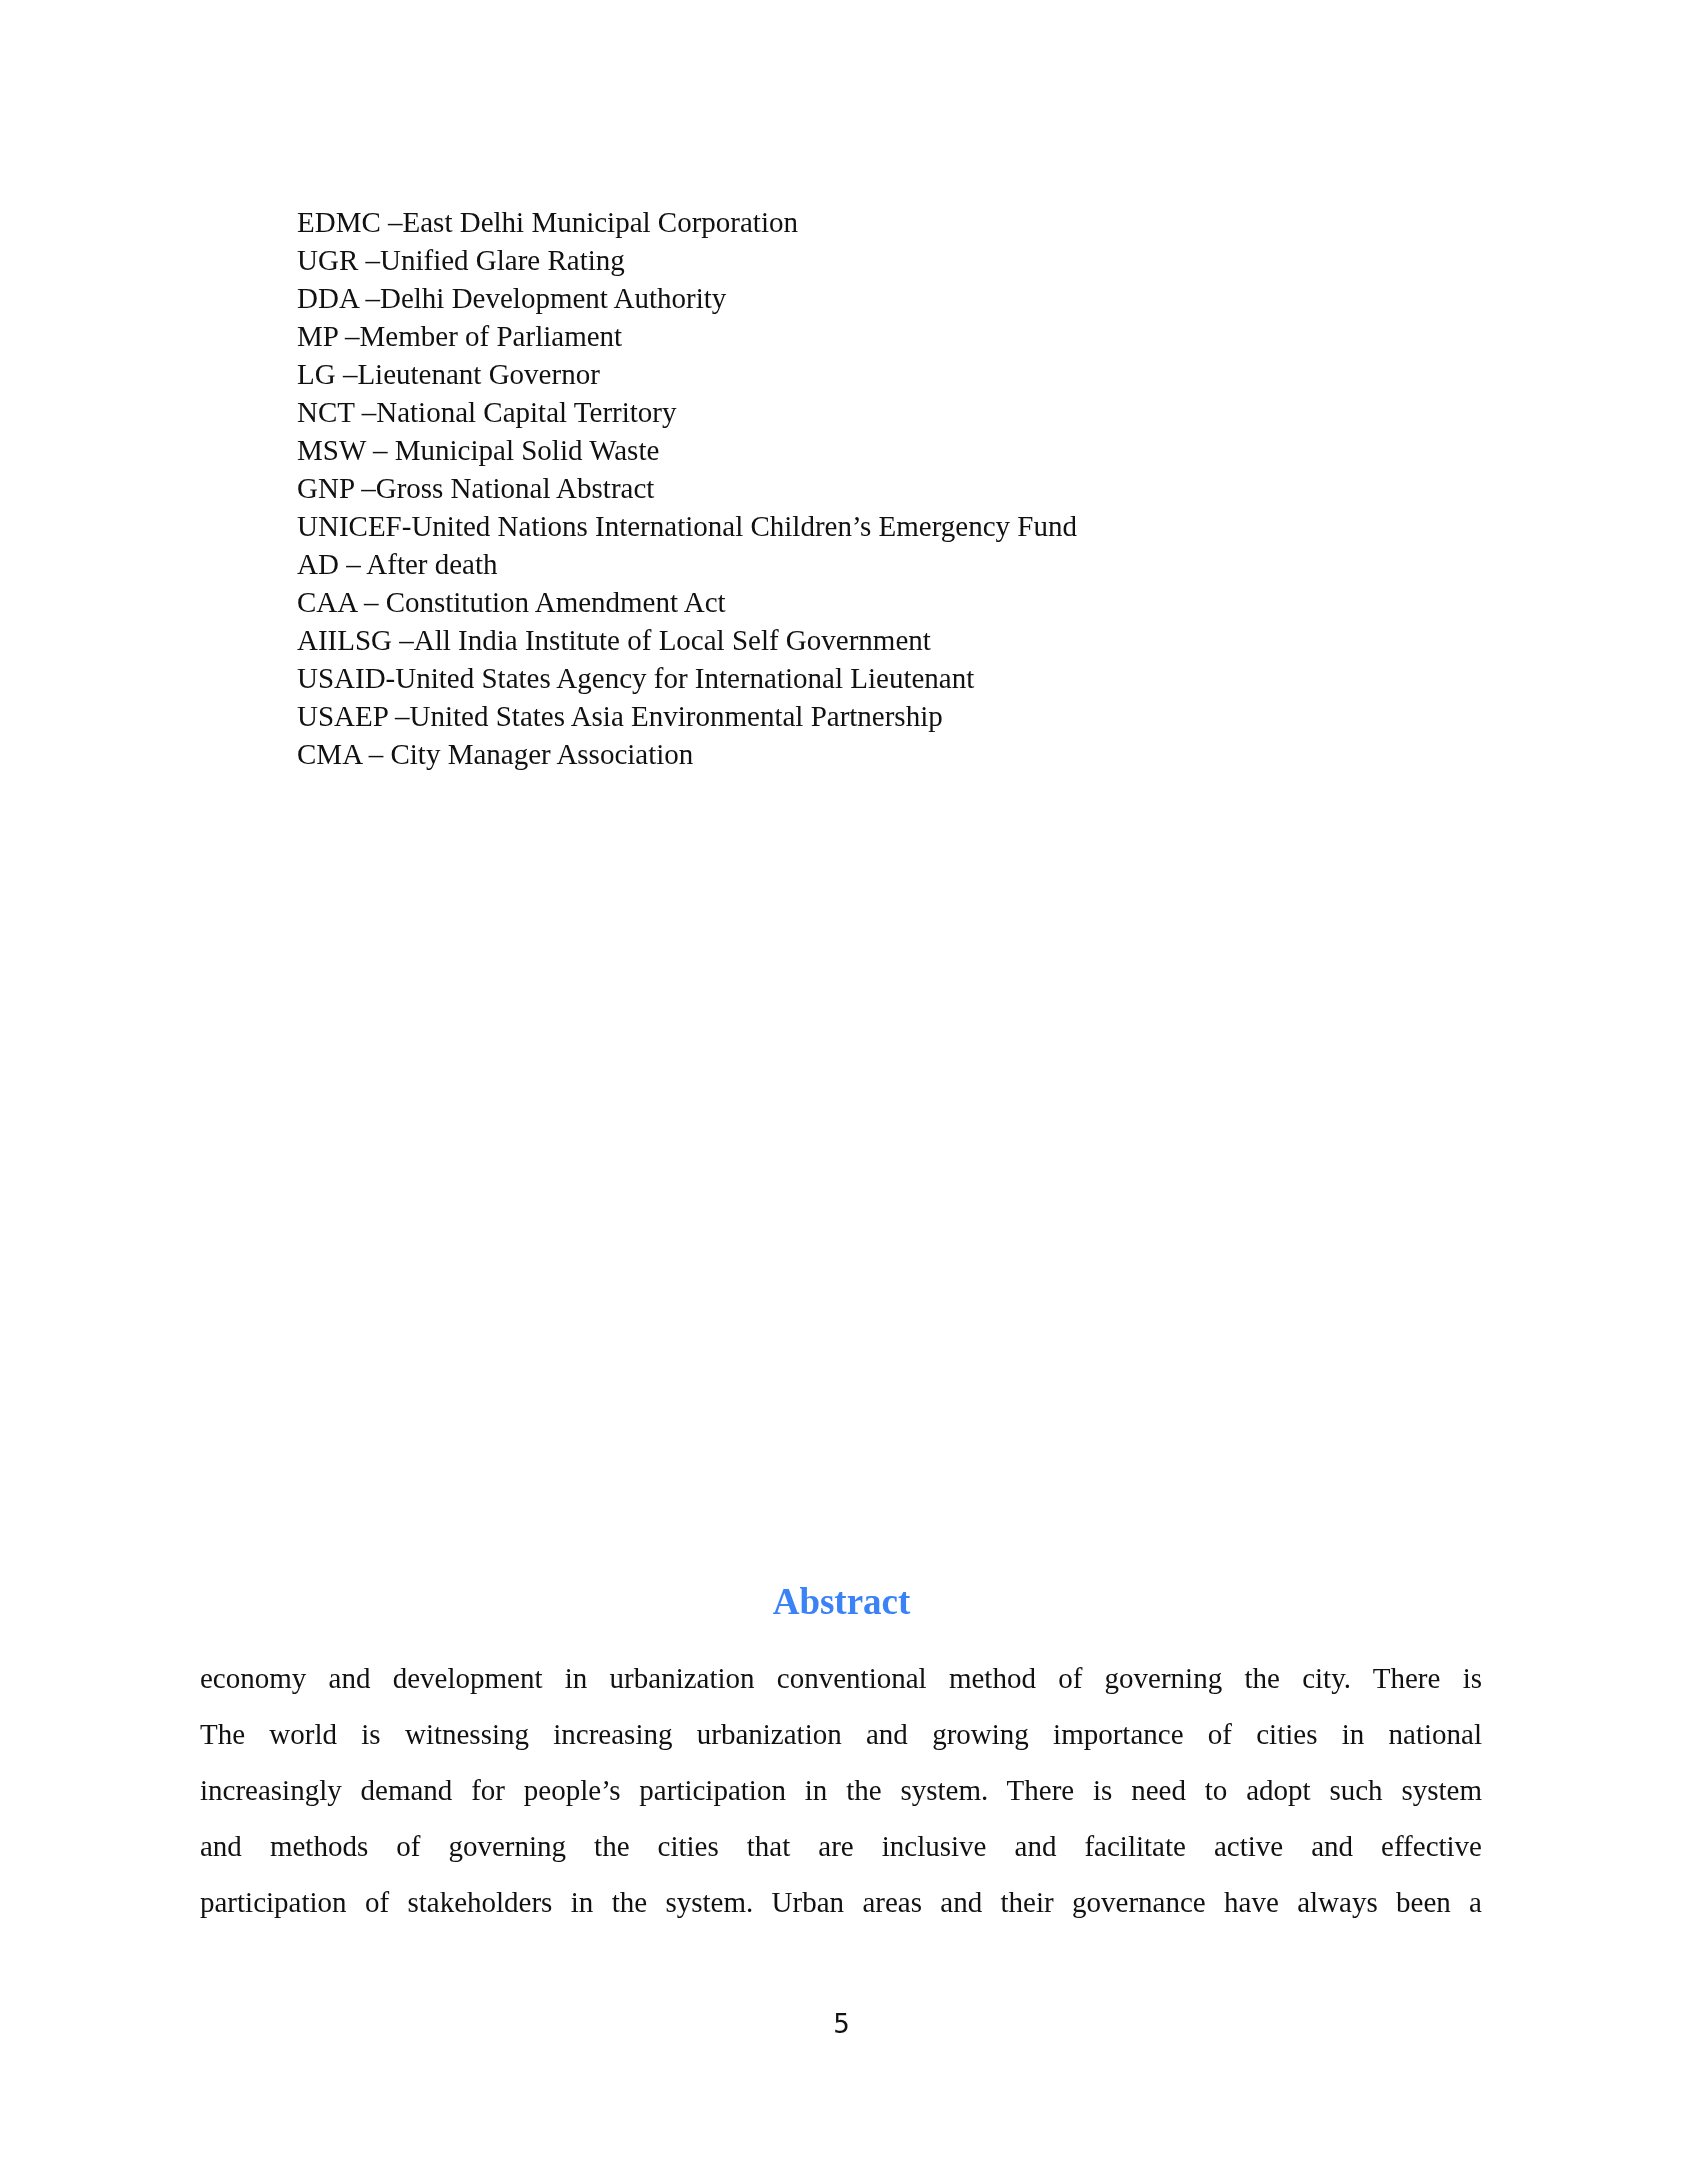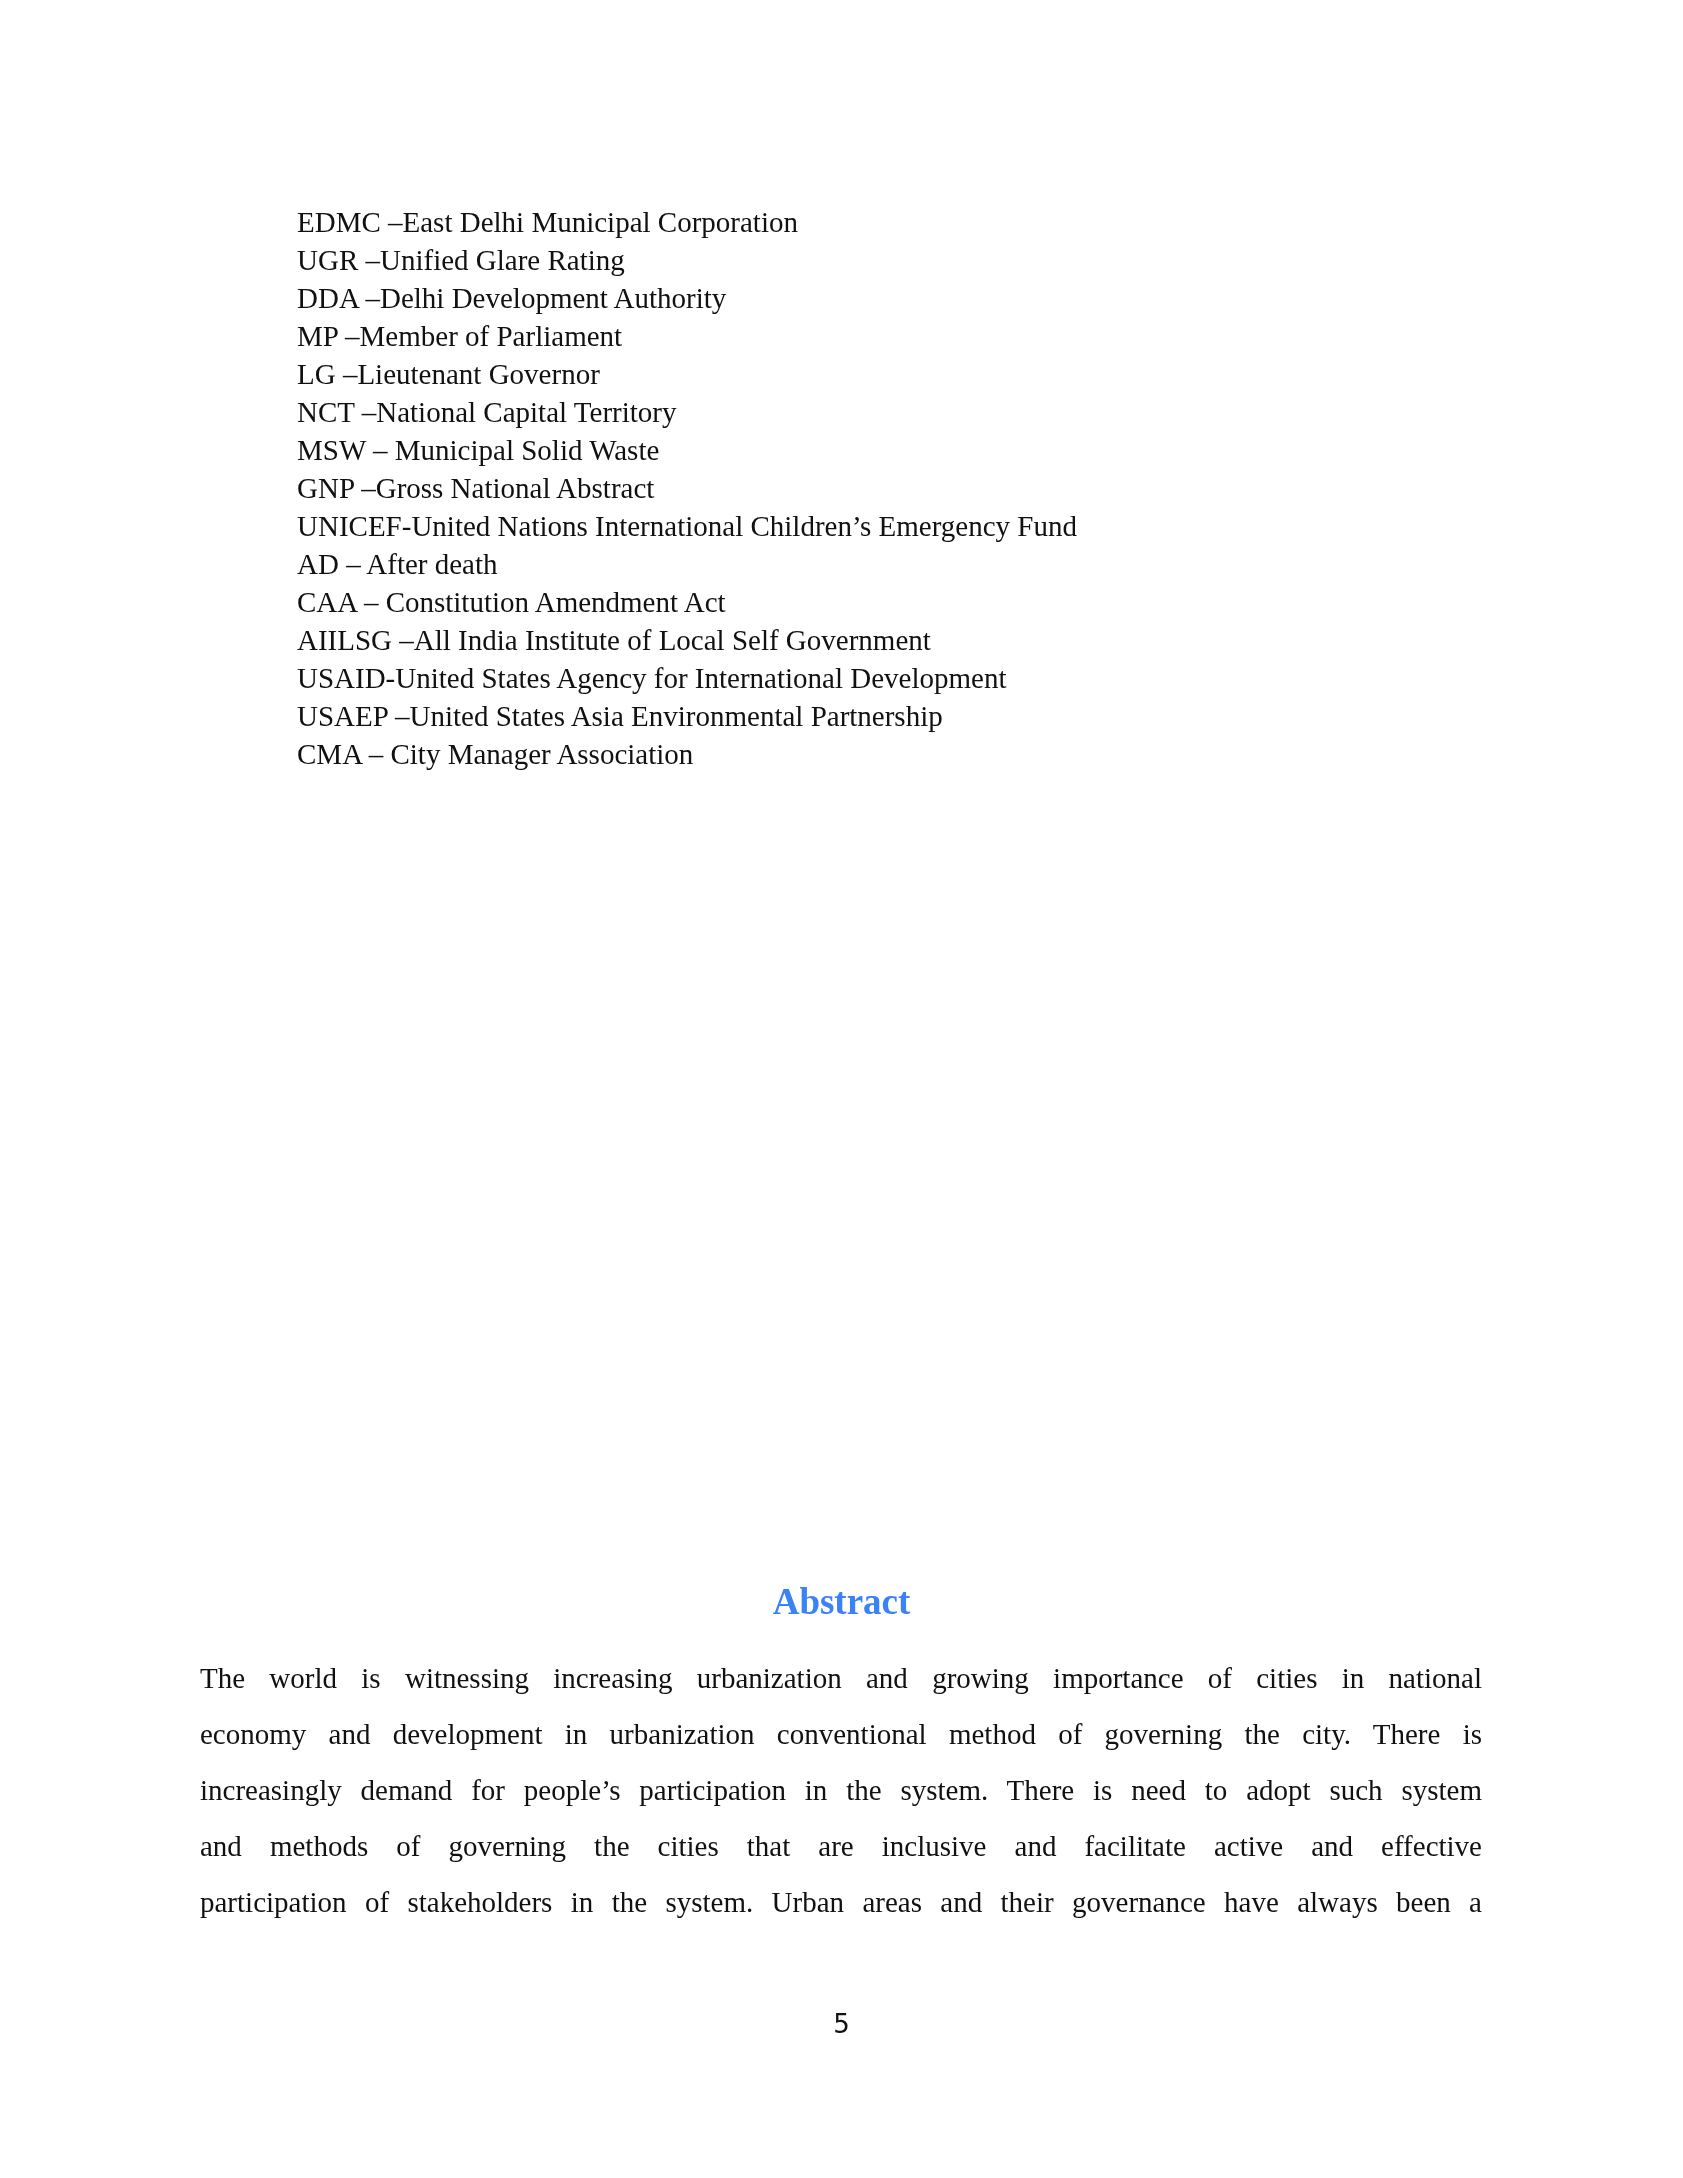--- a/index.html
+++ b/index.html
@@ -91,30 +91,30 @@
     <li>DDA –Delhi Development Authority</li>
     <li>MP –Member of Parliament</li>
     <li>LG –Lieutenant Governor</li>
     <li>NCT –National Capital Territory</li>
     <li>MSW – Municipal Solid Waste</li>
     <li>GNP –Gross National Abstract</li>
     <li>UNICEF-United Nations International Children’s Emergency Fund</li>
     <li>AD – After death</li>
     <li>CAA – Constitution Amendment Act</li>
     <li>AIILSG –All India Institute of Local Self Government</li>
-    <li>USAID-United States Agency for International Development</li>
+    <li>USAID-United States Agency for International Lieutenant</li>
     <li>USAEP –United States Asia Environmental Partnership</li>
     <li>CMA – City Manager Association</li>
   </ul>
 
   <h2 class="abstract-heading">Abstract</h2>
 
   <div class="abstract-body">
+    <span class="line">economy and development in urbanization conventional method of governing the city. There is</span>
     <span class="line">The world is witnessing increasing urbanization and growing importance of cities in national</span>
-    <span class="line">economy and development in urbanization conventional method of governing the city. There is</span>
     <span class="line">increasingly demand for people’s participation in the system. There is need to adopt such system</span>
     <span class="line">and methods of governing the cities that are inclusive and facilitate active and effective</span>
     <span class="line">participation of stakeholders in the system. Urban areas and their governance have always been a</span>
   </div>
 
   <div class="page-number">5</div>
 
 </div>
 
 

